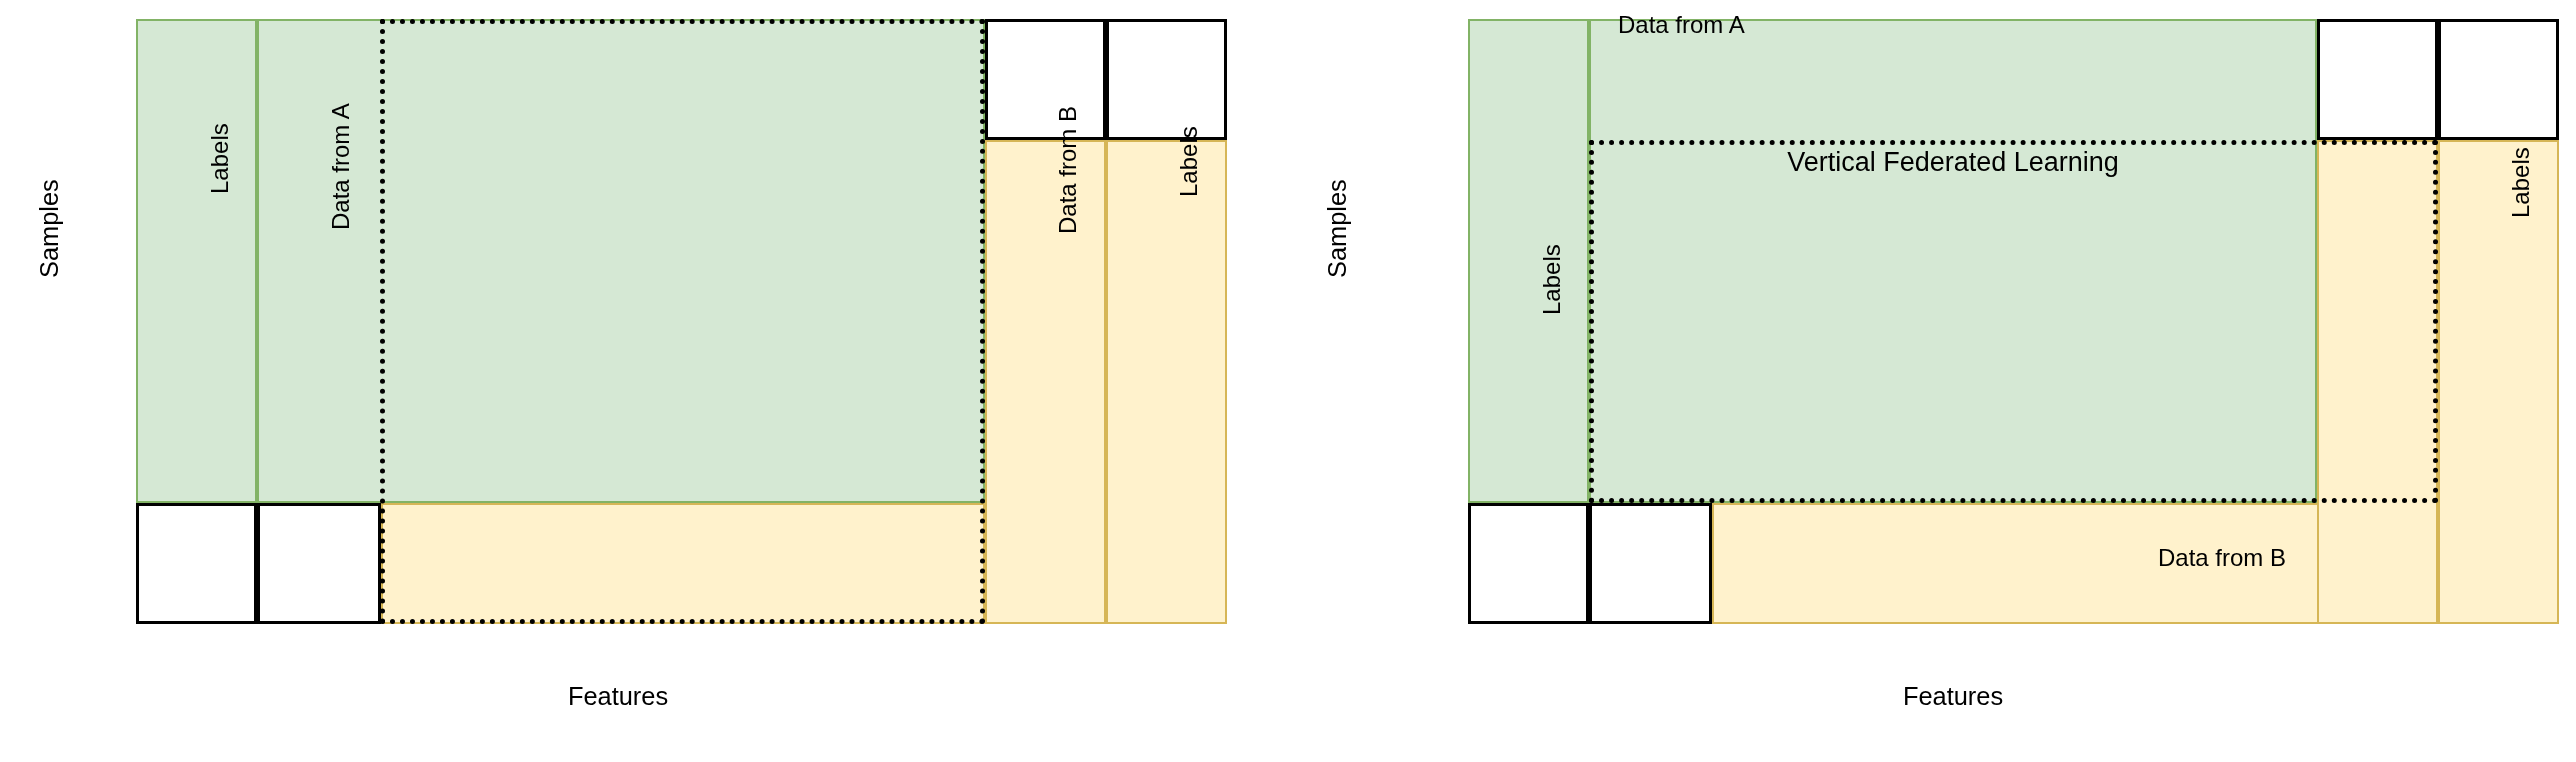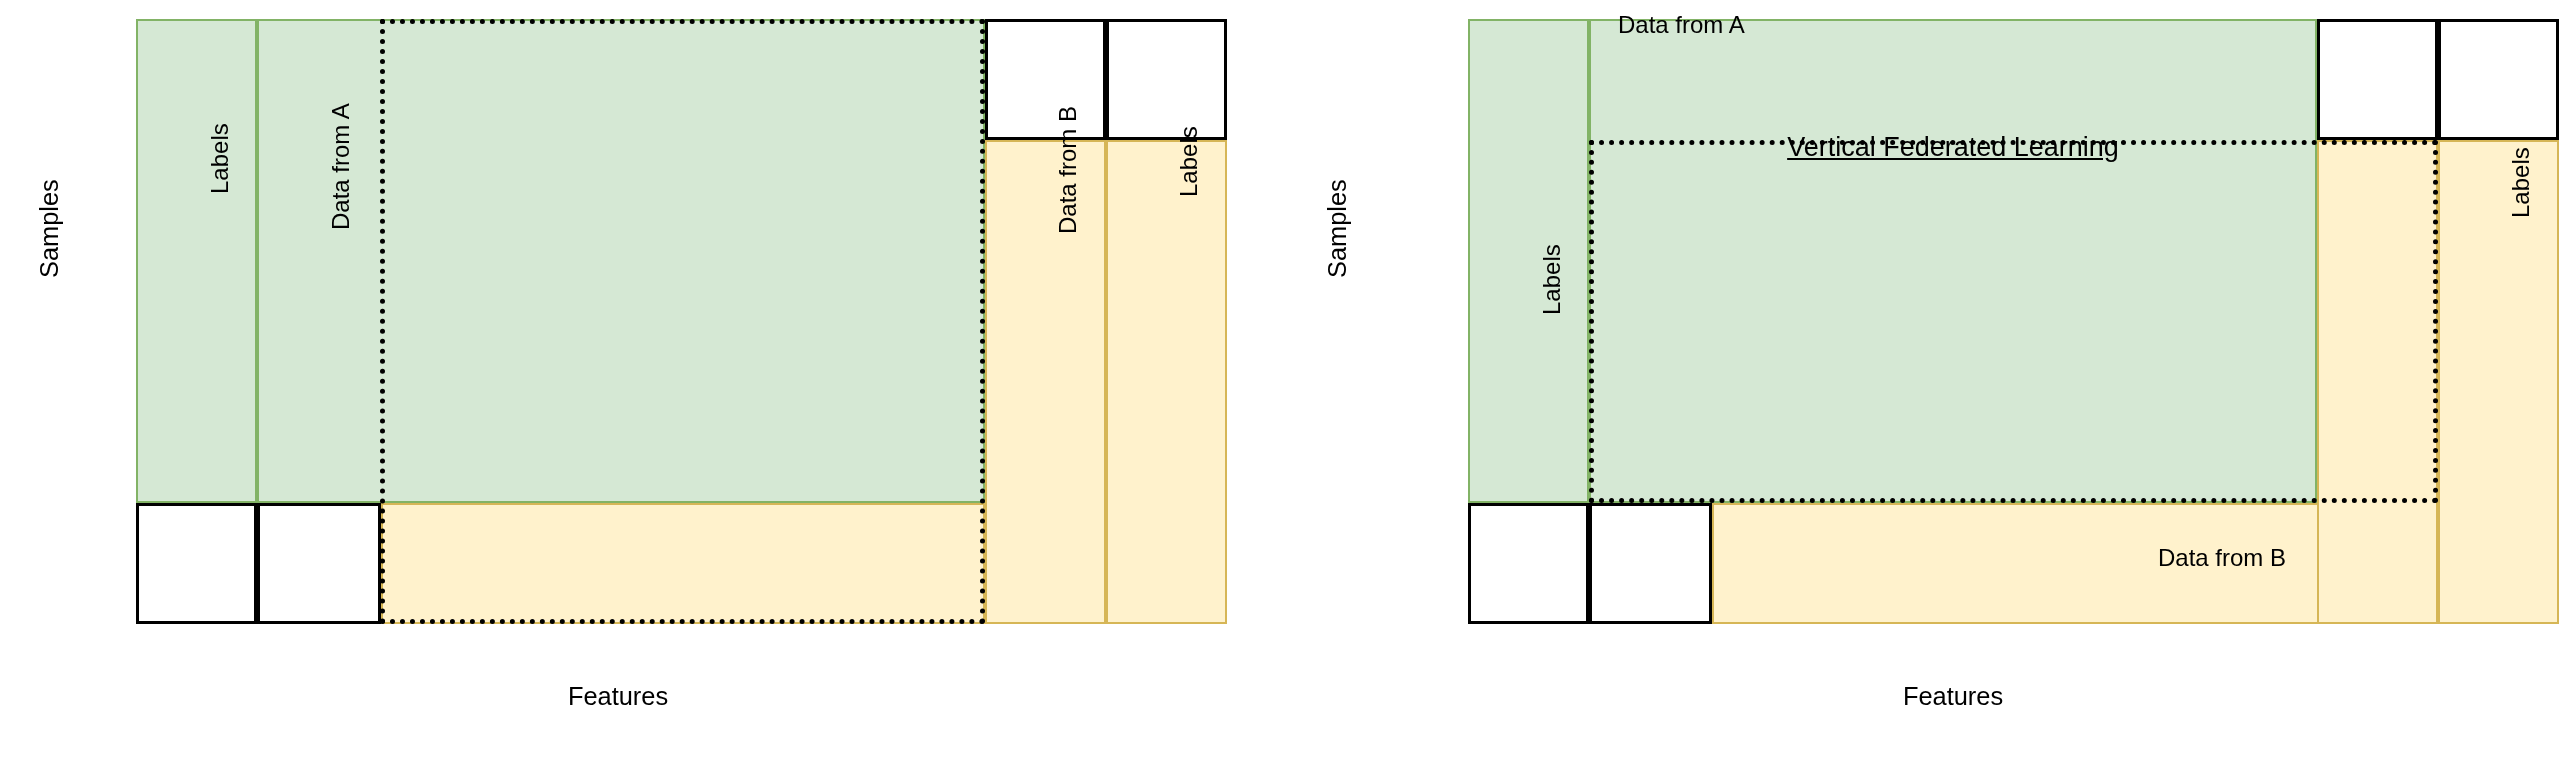--- a/index.html
+++ b/index.html
@@ -125,21 +125,21 @@
     <div class="box fill-yellow stroke-yellow" style="left:1150px; top:140px; width:121px; height:484px;"></div>
 
     <div class="box dotted" style="left:301px; top:140px; width:849px; height:363px;"></div>
 
     <div class="txt txt-vert axis-label" style="left:36px; top:278px;">Samples</div>
 
     <div class="txt txt-vert" style="left:251px; top:315px;">Labels</div>
 
     <div class="txt" style="left:330px; top:12px;">Data from A</div>
 
-    <div class="txt big-label" style="left:665px; top:133px; transform:translateX(-50%);text-decoration:underline;">Vertical Federated Learning</div>
+    <div class="txt big-label" style="left:665px; top:148px; transform:translateX(-50%);">Vertical Federated Learning</div>
 
     <div class="txt" style="left:998px; top:545px; transform:translateX(-100%);">Data from B</div>
 
     <div class="txt txt-vert" style="left:1220px; top:218px;">Labels</div>
 
     <div class="txt axis-label" style="left:665px; top:683px; transform:translateX(-50%);">Features</div>
   </div>
 
 </div>
 

